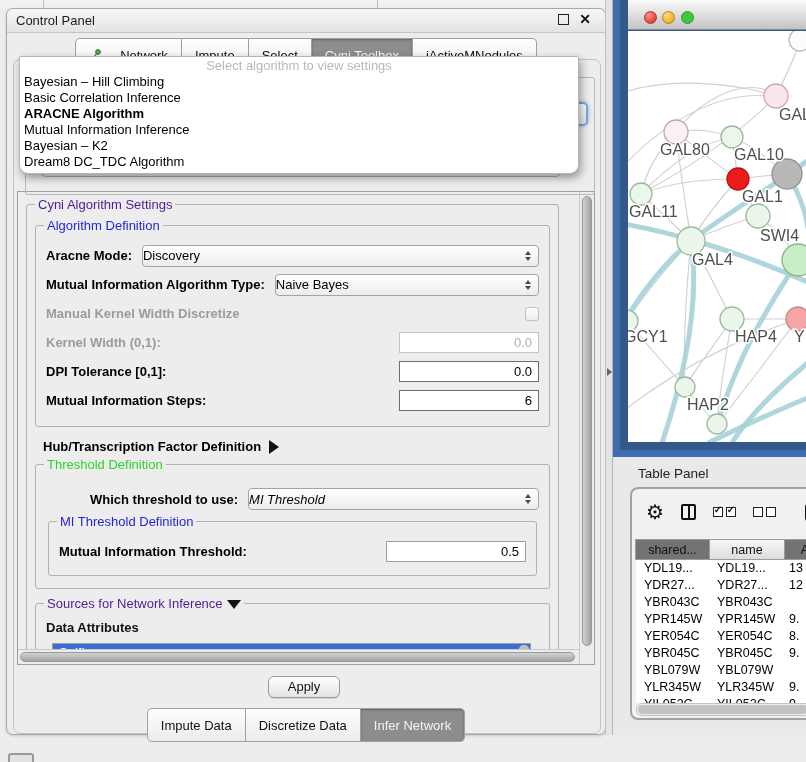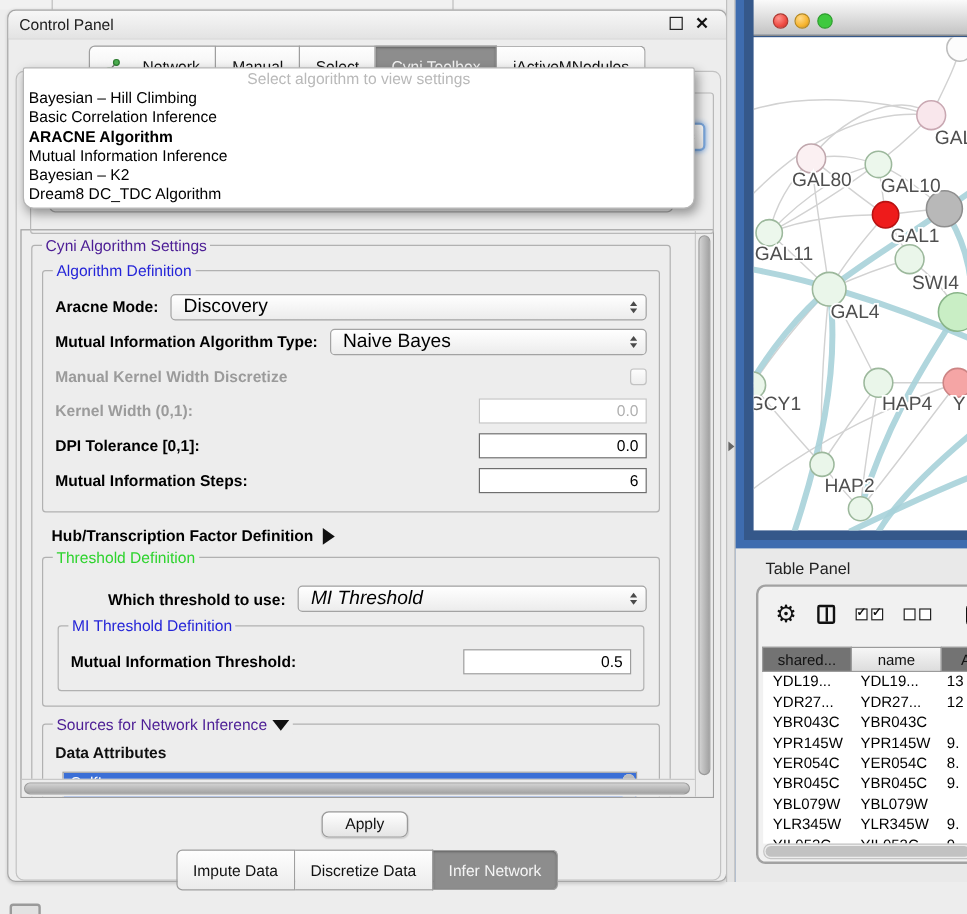--- a/index.html
+++ b/index.html
@@ -68,21 +68,21 @@
   .t-black { color:#4c1d95; } .t-blue { color:#2525d8; } .t-green { color:#2ed32e; }
 
   .cyni-group { margin:12px 20px 0 8px; padding:12px 6px 8px 6px; min-height:640px; }
   .inner-group { margin:8px 2px 0 2px; padding:12px 8px 8px 8px; }
   .row { display:flex; align-items:center; margin:6px 2px; height:23px; }
   .lbl { font-weight:bold; font-size:13px; color:#000; white-space:nowrap; }
   .lbl.disabled { color:#9b9b9b; }
 
   .combo { height:22px; border:1px solid #a3a3a3; border-radius:4px;
     background:linear-gradient(#ffffff,#ececec); display:flex; align-items:center;
-    padding-left:10px; font-size:16px; color:#000; }
+    font-size:13px; color:#000; }
   .combo .grow { flex:1; }
   .spin { width:14px; margin-right:3px; display:flex; flex-direction:column; align-items:center; gap:2px; }
   .spin i { display:block; width:0; height:0; border-left:3.5px solid transparent; border-right:3.5px solid transparent; }
   .spin .up { border-bottom:4.5px solid #4a4a4a; }
   .spin .dn { border-top:4.5px solid #4a4a4a; }
 
   .field { width:140px; margin-left:auto; height:21px; border:1px solid #6e6e6e; background:#fff;
     text-align:right; font-size:13px; padding:0 6px; color:#000; }
   .field.disabled { border:1px solid #c3c3c3; color:#b0b0b0; }
   .checkbox { margin-left:auto; width:14px; height:14px; border:1px solid #c2c2c2; border-radius:3px;
@@ -178,21 +178,21 @@
       <svg class="net-tab-icon" viewBox="0 0 13 13">
         <line x1="3" y1="10" x2="9" y2="3" stroke="#777" stroke-width="1.2"></line>
         <line x1="3" y1="10" x2="10" y2="10" stroke="#777" stroke-width="1.2"></line>
         <circle cx="3" cy="10" r="2.4" fill="#4caf50" stroke="#2c7a2f"></circle>
         <circle cx="9" cy="3" r="2.4" fill="#4caf50" stroke="#2c7a2f"></circle>
         <circle cx="10.5" cy="10" r="1.8" fill="#8fd694" stroke="#2c7a2f"></circle>
       </svg>
       <span>Network</span>
     </div>
     <div class="tab">
-      <span>Manual</span>
+      <span>Impute</span>
     </div>
     <div class="tab">
       <span>Select</span>
     </div>
     <div class="tab selected">
       <span>Cyni Toolbox</span>
     </div>
     <div class="tab">
       <span>jActiveMNodules</span>
     </div>

